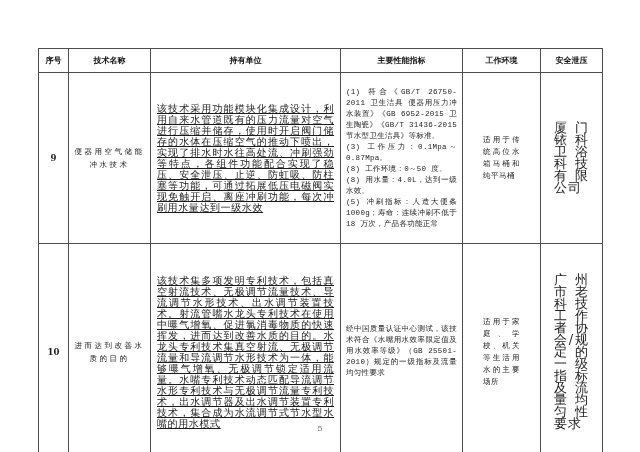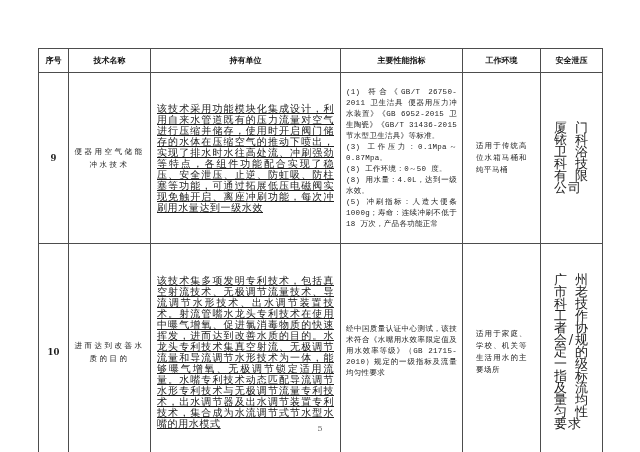--- a/index.html
+++ b/index.html
@@ -44,21 +44,21 @@
   }
   .ind-cell{
     font-size:7.5px;line-height:11px;letter-spacing:0.3px;
     text-align:justify;text-justify:inter-ideograph;
     padding:3px 5px;
   }
   .ind-cell p{margin:0;font-family:Liberation Mono, monospace;}
   .scope-cell{
     font-size:7.5px;line-height:12px;letter-spacing:0.5px;
     text-align:justify;text-justify:inter-ideograph;
-    padding:2px 13px;
+    padding:2px 20px;
   }
   .holder-cell{
     font-size:13px;line-height:12px;letter-spacing:1px;
     text-align:justify;text-justify:inter-ideograph;
     padding:12px 13px;
   }
   .page-number{
     position:absolute;left:0;right:0;top:424px;
     text-align:center;font-size:8px;color:#666;
   }
@@ -98,21 +98,21 @@
         <p>(5) 冲刷指标：人造大便条 1000g；寿命：连续冲刷不低于 18 万次，产品各功能正常</p>
       </td>
       <td class="scope-cell">适用于传统高位水箱马桶和纯平马桶</td>
       <td class="holder-cell">厦门铱科卫浴科技有限公司</td>
     </tr>
     <tr class="row-10">
       <td class="no-cell">10</td>
       <td class="name-cell">进而达到改善水质的目的</td>
       <td class="intro-cell">该技术集多项发明专利技术，包括真空射流技术、无极调节流量技术、导流调节水形技术、出水调节装置技术。射流管嘴水龙头专利技术在使用中曝气增氧、促进氯消毒物质的快速挥发，进而达到改善水质的目的。水龙头专利技术集真空射流、无极调节流量和导流调节水形技术为一体，能够曝气增氧、无极调节锁定适用流量。水嘴专利技术动态匹配导流调节水形专利技术与无极调节流量专利技术，出水调节器及出水调节装置专利技术，集合成为水流调节式节水型水嘴的用水模式</td>
       <td class="ind-cell">
-        <p>经中国质量认证中心测试，该技术符合《水嘴用水效率限定值及用水效率等级》（GB 21715-2010）规定的一级指标及流量均匀性要求</p>
+        <p>经中国质量认证中心测试，该技术符合《水嘴用水效率限定值及用水效率等级》（GB 25501-2010）规定的一级指标及流量均匀性要求</p>
       </td>
       <td class="scope-cell">适用于家庭、学校、机关等生活用水的主要场所</td>
       <td class="holder-cell">广州市老科技工作者协会/规定的一级指标及流量均匀性要求</td>
     </tr>
   </tbody>
 </table>
 
 <div class="page-number">5</div>
 
 </body></html>

